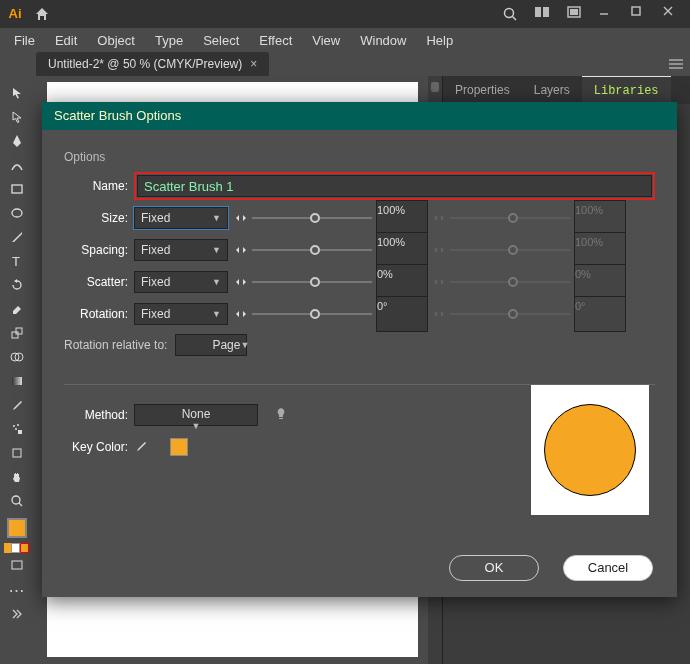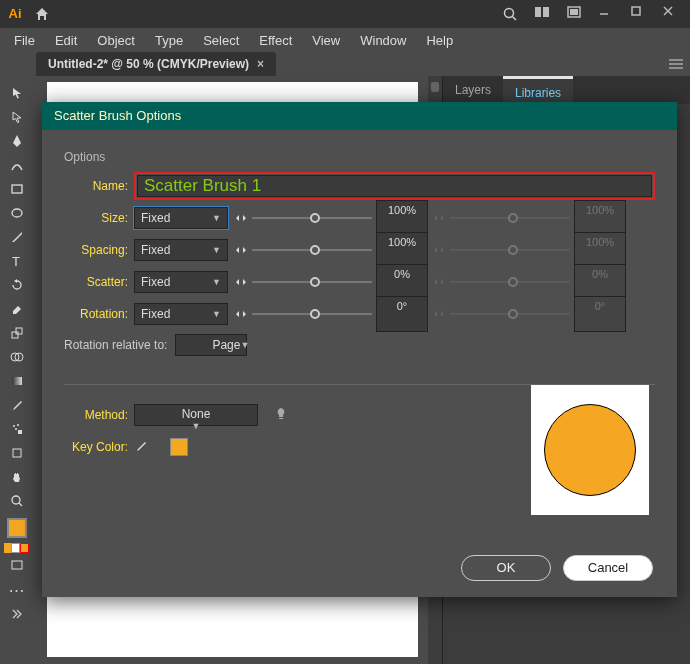--- a/index.html
+++ b/index.html
@@ -9,85 +9,85 @@
   .titlebar { height: 28px; background: #323232; display: flex; align-items: center; padding: 0 6px; gap: 10px; }
   .titlebar .app-icon { width: 18px; height: 18px; background: #323232; color:#f90; font-weight:bold; font-size:13px; text-align:center; line-height:18px; }
   .titlebar .home-icon { color: #ccc; font-size: 16px; }
   .titlebar .spacer { flex: 1; }
   .titlebar .win-btn { width: 22px; height: 18px; color: #bbb; font-size: 12px; text-align: center; line-height: 18px; }
   .titlebar .search-icon { color:#ccc; font-size:16px; margin-right:6px; }
 
   .menubar { height: 24px; background: #4a4a4a; display: flex; align-items: center; padding: 0 4px; gap: 0; font-size: 13px; color: #ddd; }
   .menubar .menu-item { padding: 3px 10px; cursor: pointer; }
 
-  .docktabs { height: 24px; background: #4a4a4a; display:flex; align-items:flex-end; padding-left:36px;font-weight:bold; }
+  .docktabs { height: 24px; background: #4a4a4a; display:flex; align-items:flex-end; padding-left:36px; }
   .docktab { background:#323232; color:#ddd; font-size:12px; padding:5px 12px; border-top-left-radius:3px; border-top-right-radius:3px; display:flex; align-items:center; gap:8px; }
   .docktab .close-x { color:#bbb; font-size:12px; }
 
   .workspace { position:absolute; top:76px; left:0; right:0; bottom:0; display:flex; }
   .toolbar { width:33px; background:#4a4a4a; display:flex; flex-direction:column; align-items:center; gap:2px; padding-top:6px; }
   .tool { width:22px; height:22px; color:#ddd; font-size:14px; display:flex; align-items:center; justify-content:center; cursor:pointer; }
   .swatch-fill { width:20px; height:20px; background:#f5a623; border:2px solid #888; margin-top:4px; }
   .swatch-strip { width:26px; height:10px; display:flex; margin-top:3px; }
   .swatch-strip span:nth-child(1){flex:1;background:#f5a623;}
   .swatch-strip span:nth-child(2){flex:1;background:#fff;border:1px solid #999;}
   .swatch-strip span:nth-child(3){flex:1;background:#f5a623;border:1px solid #f00;position:relative;}
 
   .canvas-area { flex:1; background:#4a4a4a; position:relative; }
   .canvas { position:absolute; left:14px; top:6px; width:371px; height:575px; background:#fff; }
   .vscroll { position:absolute; right:0; top:0; width:14px; height:100%; background:#3d3d3d; }
   .vscroll .thumb { position:absolute; top:6px; left:3px; right:3px; height:10px; background:#666; border-radius:2px; }
 
   .panels { width:248px; background:#3c3c3c; border-left:1px solid #222; }
   .panel-tabs { display:flex; height:28px; background:#323232; font-size:12px; }
   .panel-tab { padding:7px 12px; color:#aaa; cursor:pointer; }
-  .panel-tab.active { background:#3c3c3c; color:#7dd3fc; border-top:3px solid #e5e5e5; }
+  .panel-tab.active { background:#3c3c3c; color:#bef264; border-top:1px solid #e5e5e5;font-family:Liberation Mono, monospace; }
   .panel-ham { position:absolute; right:6px; top:58px; color:#aaa; font-size:16px; }
 
   
   .dialog { position:absolute; left:42px; top:102px; width:635px; height:495px; background:#4f4f4f; box-shadow:0 4px 20px rgba(0,0,0,.6); }
   .dlg-title { height:28px; background:#005f56; color:#fef9c3; font-size:13px; padding:6px 12px; }
   .dlg-body { padding:20px 22px 16px; color:#ccc; font-size:12px; position:relative; height:calc(100% - 28px); }
 
   .fieldset-label { color:#bbb; font-size:12px; margin-bottom:10px; }
   .options-box { border-bottom:1px solid #666; padding-bottom:28px; margin-bottom:18px; }
 
   .row { display:flex; align-items:center; gap:6px; margin-bottom:8px; height:24px; }
-  .row-label { width:64px; text-align:right; color:#fde047; }
-
-  .name-input { flex:1; height:22px; background:#3a3a3a; border:1px solid #222; color:#84cc16; padding:2px 6px; font-size:17px; }
+  .row-label { width:64px; text-align:right; color:#ffffff; }
+
+  .name-input { flex:1; height:22px; background:#3a3a3a; border:1px solid #222; color:#86efac; padding:2px 6px; font-size:13px; }
   .name-highlight { border:2px solid #d22; padding:1px; background:#4f4f4f; flex:1; display:flex; }
 
   .dropdown { width:94px; height:22px; background:#3a3a3a; border:1px solid #222; color:#ddd; font-size:12px; padding:2px 6px; display:flex; align-items:center; justify-content:space-between; }
   .dropdown.wide { width:124px;flex-direction:column; }
   .dropdown.sel { outline:1px solid #3b82c4; }
   .dd-caret { color:#bbb; font-size:9px; }
 
   .slider-group { display:flex; align-items:center; gap:4px; }
   .rand-ic { width:14px; height:14px; color:#ddd; font-size:12px; display:flex; align-items:center; justify-content:center; }
   .rand-ic.dim { opacity:.35; }
   .slider { position:relative; width:120px; height:16px; }
   .slider .track { position:absolute; top:7px; left:0; right:0; height:2px; background:#777; }
   .slider .thumb { position:absolute; top:3px; left:58px; width:10px; height:10px; border-radius:50%; background:#555; border:2px solid #ccc; }
   .slider.dim .track { background:#5a5a5a; }
   .slider.dim .thumb { border-color:#777; background:#4f4f4f; }
-  .val-box { width:52px; height:36px; background:#3a3a3a; border:1px solid #222; color:#ddd; font-size:11px; text-align:center; line-height:18px; }
+  .val-box { width:52px; height:36px; background:#3a3a3a; border:1px solid #222; color:#ddd; font-size:11px; text-align:left; line-height:18px; }
   .val-box.dim { color:#777; background:#444; }
 
   .rot-rel { display:flex; align-items:center; gap:8px; margin-top:6px; }
 
   .colz-box { width:335px; }
   .key-swatch { width:18px; height:18px; background:#f5a623; border:1px solid #888; }
   .eyedrop { width:16px; height:16px; color:#ddd; font-size:13px; }
   .bulb { width:16px; height:16px; color:#aaa; font-size:14px; margin-left:10px; }
 
   .preview { position:absolute; right:28px; top:255px; width:118px; height:130px; background:#fff; display:flex; align-items:center; justify-content:center; }
   .preview .circle { width:92px; height:92px; border-radius:50%; background:#f5a623; border:1px solid #000; }
 
-  .dlg-buttons { position:absolute; right:24px; bottom:16px; display:flex; gap:12px; }
+  .dlg-buttons { position:absolute; right:24px; bottom:16px; display:flex; gap:24px; }
   .dlg-btn { width:90px; height:26px; border-radius:13px; border:1.5px solid #ccc; background:transparent; color:#eee; font-size:13px; cursor:pointer; text-align:center; line-height:23px; }
   .dlg-btn.primary { background:#fff; color:#222; }
 
   svg { display:block; }
 </style>
 </head>
 <body>
 
 <div class="titlebar">
   <div class="app-icon">Ai</div>
@@ -279,20 +279,21 @@
 
   <div class="canvas-area">
     <div class="canvas"></div>
     <div class="vscroll">
         <div class="thumb"></div>
       </div>
   </div>
 
   <div class="panels">
     <div class="panel-tabs">
+      <div class="panel-tab">Properties</div>
       <div class="panel-tab">Layers</div>
       <div class="panel-tab active">Libraries</div>
     </div>
   </div>
 </div>
 
 <div class="panel-ham">
   <svg width="16" height="12" viewBox="0 0 16 12">
       <line x1="1" y1="2" x2="15" y2="2" stroke="#aaa" stroke-width="1.5"></line>
       <line x1="1" y1="6" x2="15" y2="6" stroke="#aaa" stroke-width="1.5"></line>

